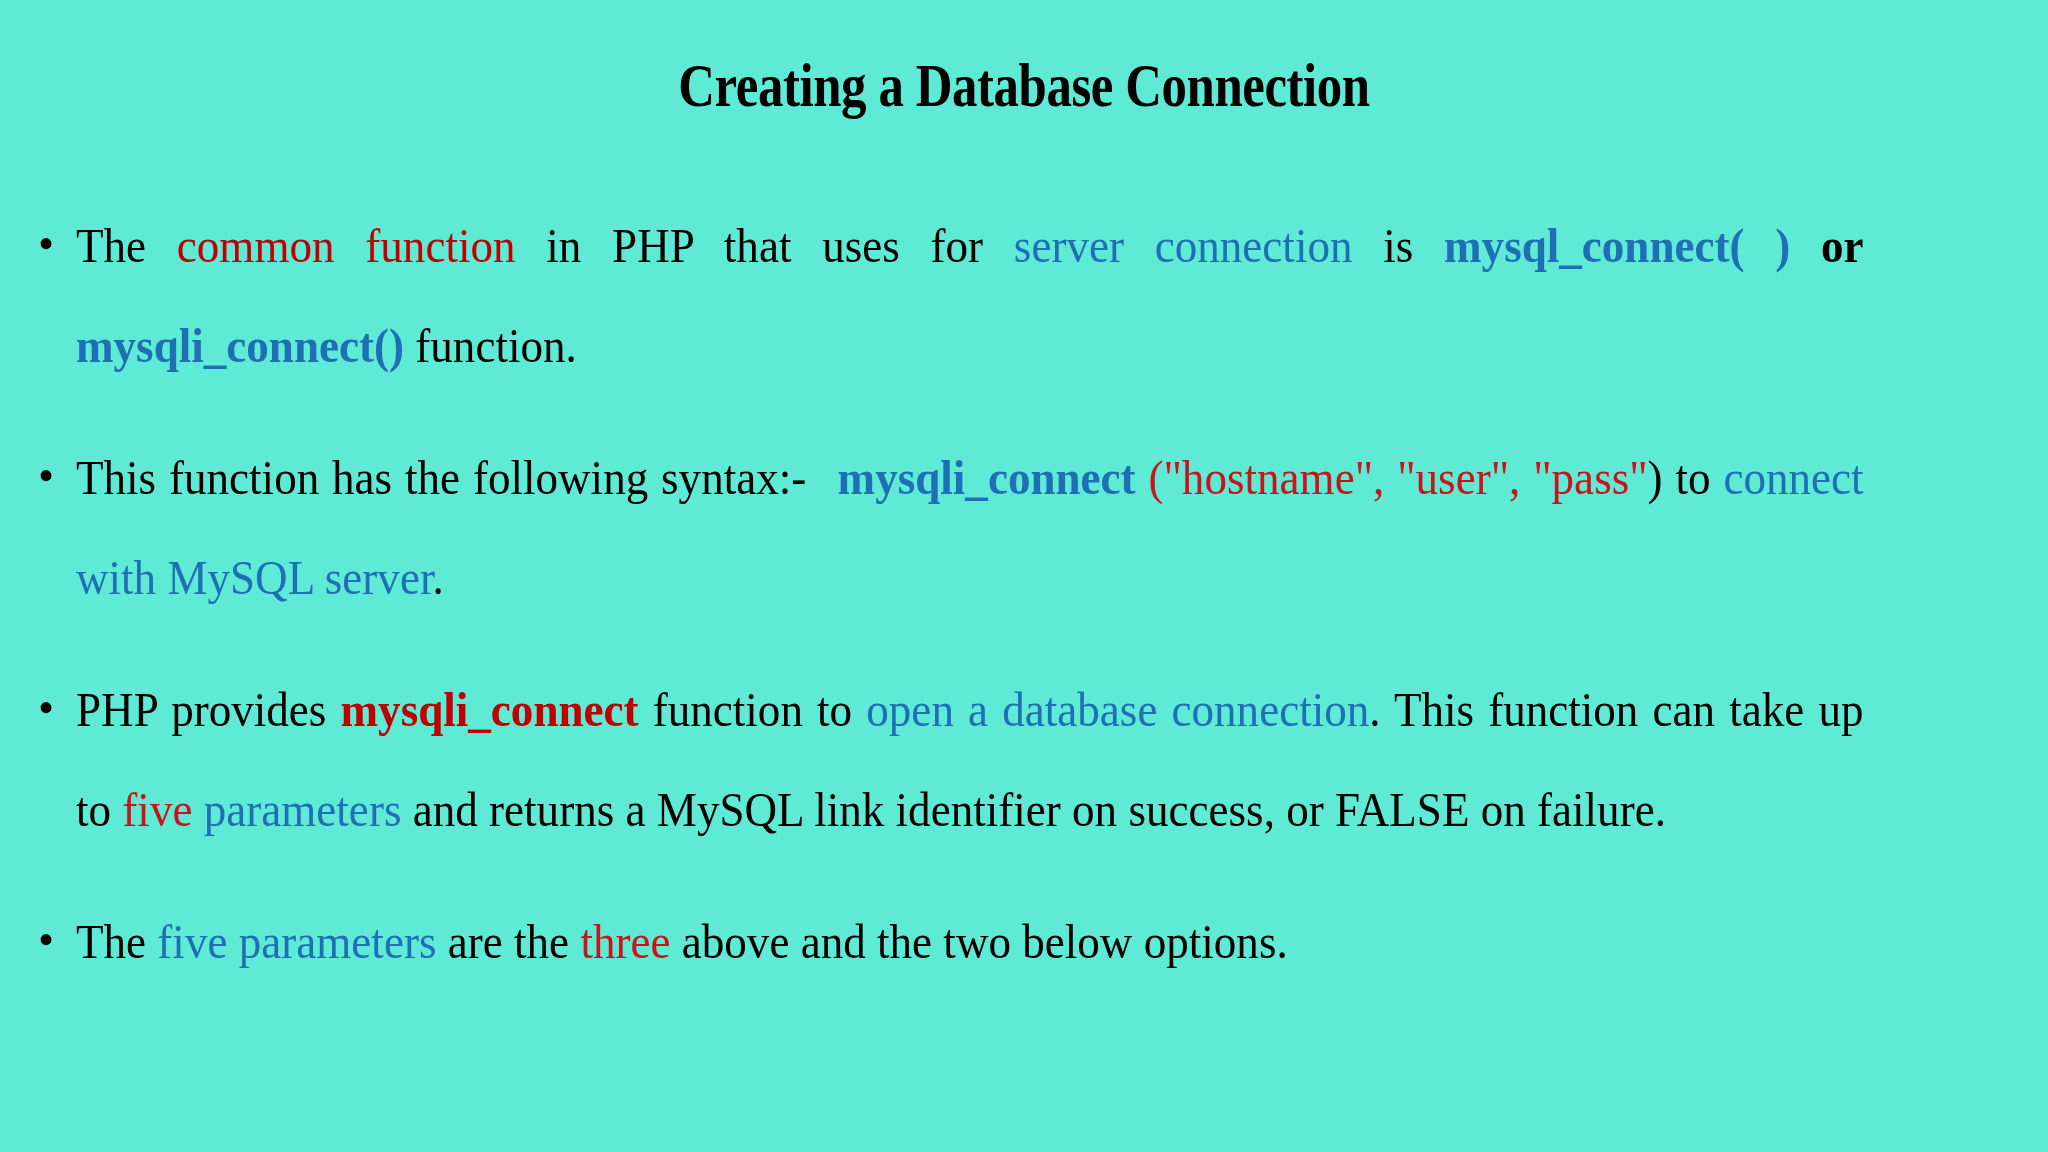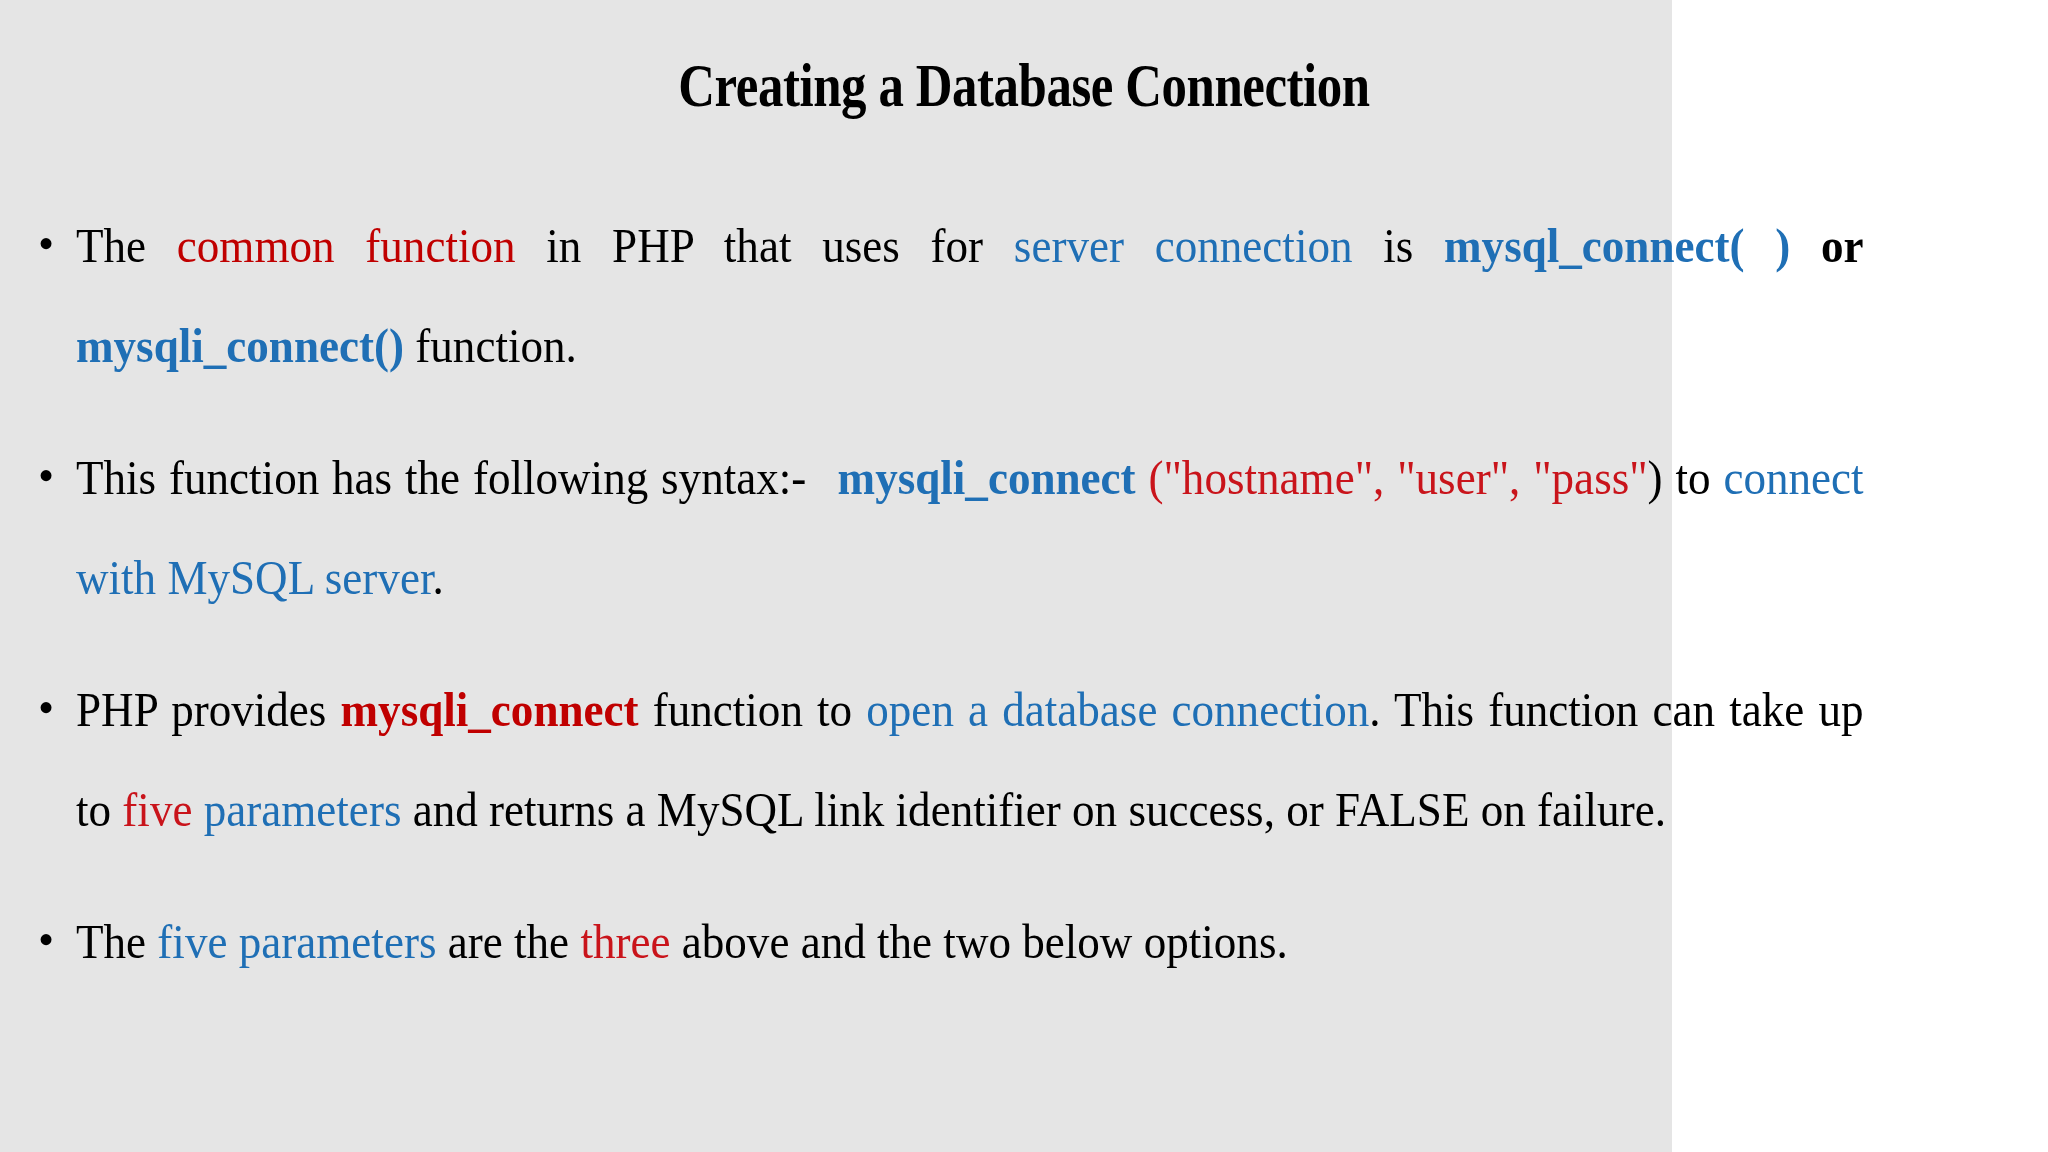--- a/index.html
+++ b/index.html
@@ -9,23 +9,23 @@
   }
   body {
     width: 2048px;
     height: 1152px;
     overflow: hidden;
     font-family: "Liberation Serif", "DejaVu Serif", serif;
     color: #000000;
   }
   .slide {
     position: relative;
-    width: 1672px;
+    width: 2048px;
     height: 1152px;
-    background: #e5e5e5;
+    background: #5eead4;
     box-sizing: border-box;
   }
   .slide-title {
     position: absolute;
     top: 48px;
     left: 0;
     width: 2048px;
     text-align: center;
     font-family: "Liberation Serif", "DejaVu Serif", serif;
     font-weight: bold;

